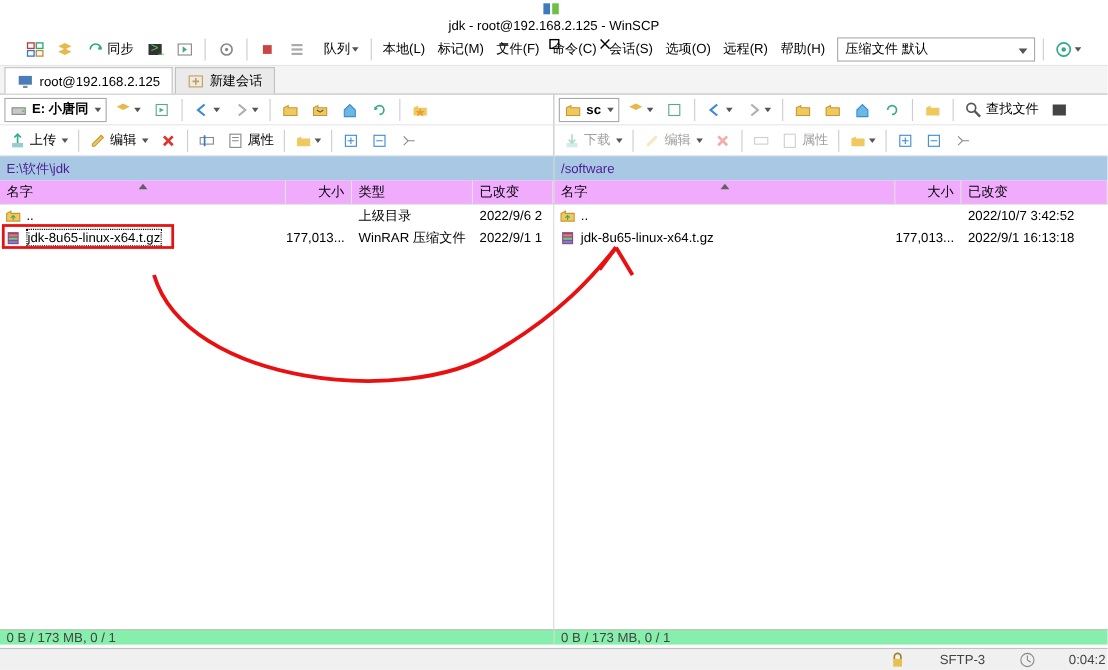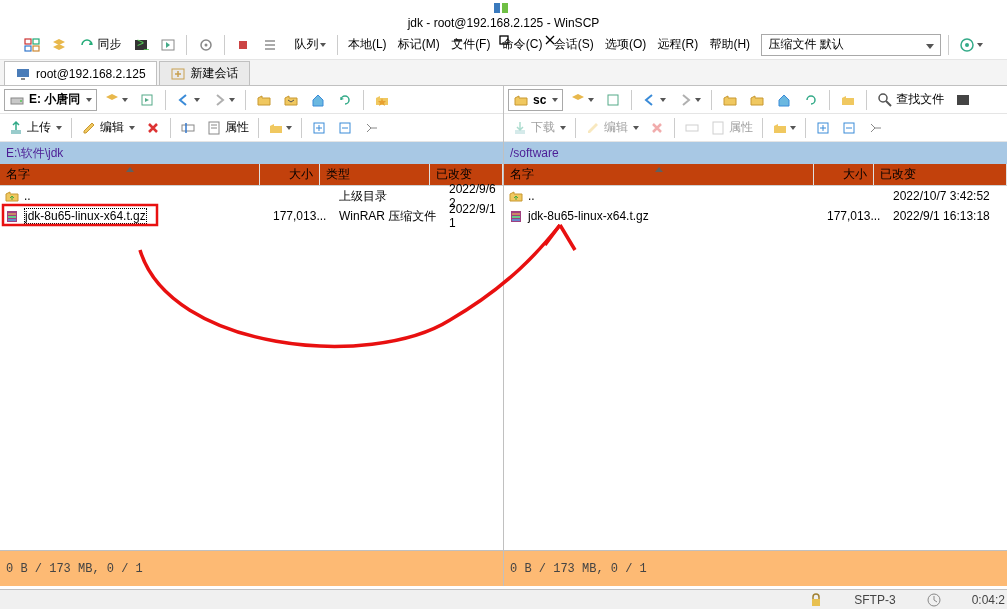--- a/index.html
+++ b/index.html
@@ -21,31 +21,31 @@
 .tab.inactive { background: #eaeaea; }
 .panes { display: flex; height: 500px; }
 .pane { flex: 1; display: flex; flex-direction: column; border-right: 1px solid #c0c0c0; }
 .pane:last-child { border-right: none; }
 .pane-toolbar { height: 28px; display: flex; align-items: center; padding: 0 4px; gap: 3px; border-bottom: 1px solid #e5e5e5; }
 .drive-combo { height: 22px; border: 1px solid #a9a9a9; padding: 0 4px; display: flex; align-items: center; background: #fff; gap: 4px; font-weight: bold; }
 .pane-toolbar2 { height: 28px; display: flex; align-items: center; padding: 0 4px; gap: 2px; border-bottom: 1px solid #e5e5e5; }
 .tb-label { display: flex; align-items: center; gap: 3px; padding: 0 4px; color: #000; }
 .tb-label.disabled { color: #a0a0a0; }
 .path-bar { height: 22px; background: #a8c8e4; display: flex; align-items: center; padding: 0 6px; color: #4c1d95; }
-.pane-header { height: 22px; display: flex; border-bottom: 1px solid #d0d0d0; background: #c2410c; }
+.pane-header { height: 22px; display: flex; border-bottom: 1px solid #d0d0d0; background: #f0abfc; }
 .ph-col { border-right: 1px solid #e0e0e0; display: flex; align-items: center; padding: 0 6px; color: #000; position: relative; }
 .ph-sort::after { content: ""; position: absolute; left: 50%; top: 3px; transform: translateX(-50%); border-left: 4px solid transparent; border-right: 4px solid transparent; border-bottom: 5px solid #606060; }
 .file-list { flex: 1; background: #fff; }
 .file-row { height: 20px; display: flex; align-items: center; }
 .fr-name { display: flex; align-items: center; gap: 4px; padding-left: 4px; }
-.fr-size { text-align: right; padding-right: 10px; margin-left: 13px; }
+.fr-size { text-align: right; padding-right: 10px; }
 .fr-type { padding-left: 6px; }
 .fr-changed { padding-left: 6px; }
 .selected-box { border: 1px dotted #000; }
-.status-bar { height: 36px; display: flex; align-items: center; padding: 0 6px; background: #fdba74; border-top: 1px solid #c0c0c0; color: #444; font-family: Liberation Mono, monospace; }
+.status-bar { height: 14px; display: flex; align-items: center; padding: 0 6px; background: #86efac; border-top: 1px solid #c0c0c0; color: #444; }
 .bottom-status { position: absolute; bottom: 0; left: 0; right: 0; height: 20px; background: #f0f0f0; border-top: 1px solid #c0c0c0; display: flex; align-items: center; padding: 0 2px; color: #444; justify-content: flex-end; gap: 30px;}
 .icon-svg { width: 16px; height: 16px; display: block; }
 .annotation-overlay { position: absolute; top: 0; left: 0; pointer-events: none; }
 </style>
 </head>
 <body>
 
 <div class="titlebar">
   <span class="app-icon">
     <svg class="icon-svg" viewBox="0 0 16 16">

